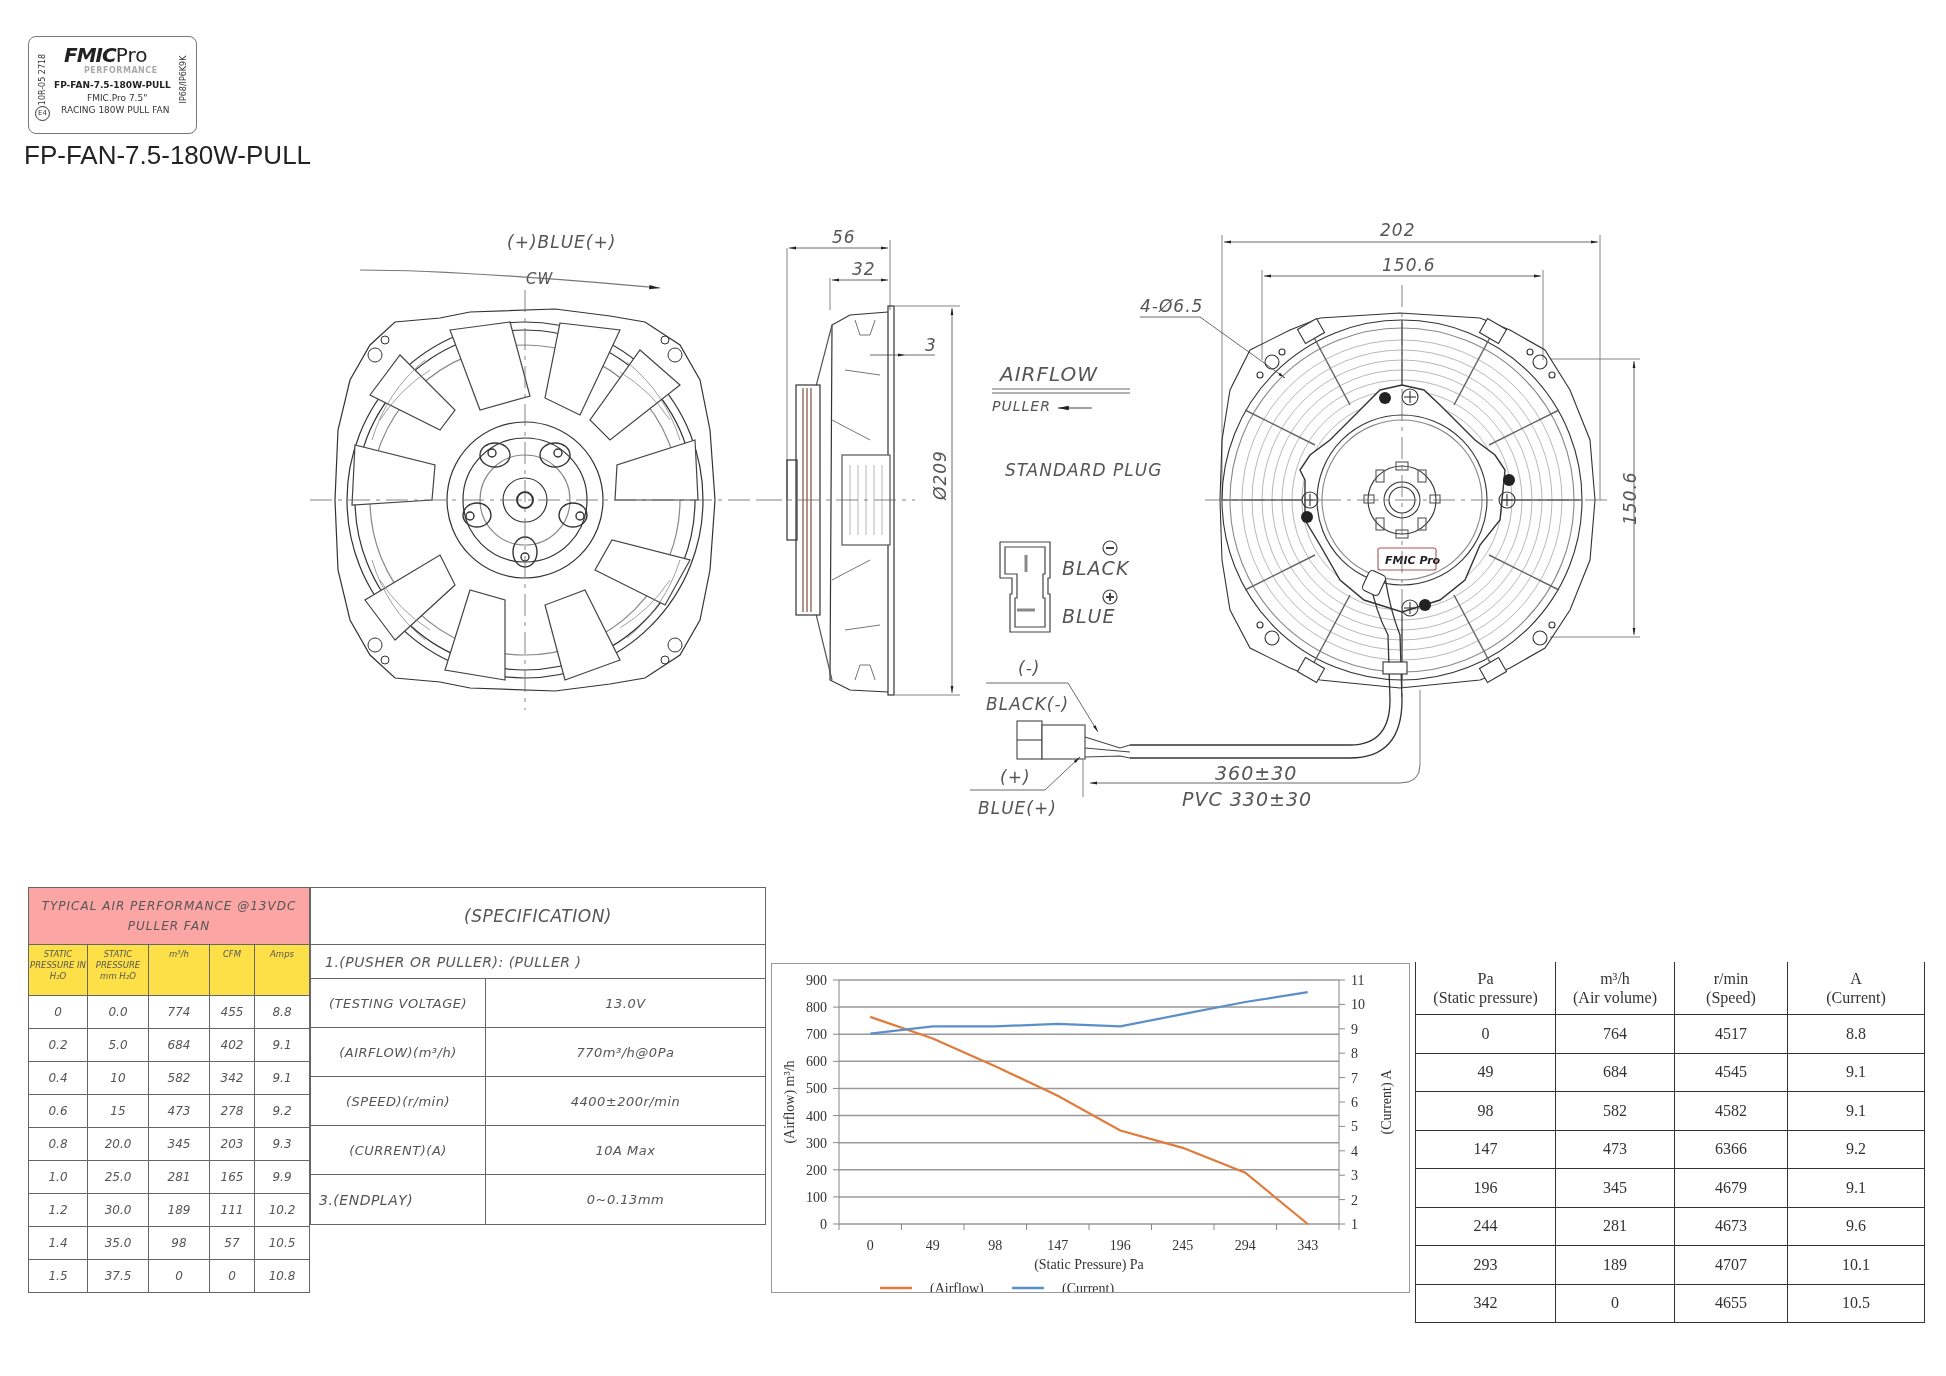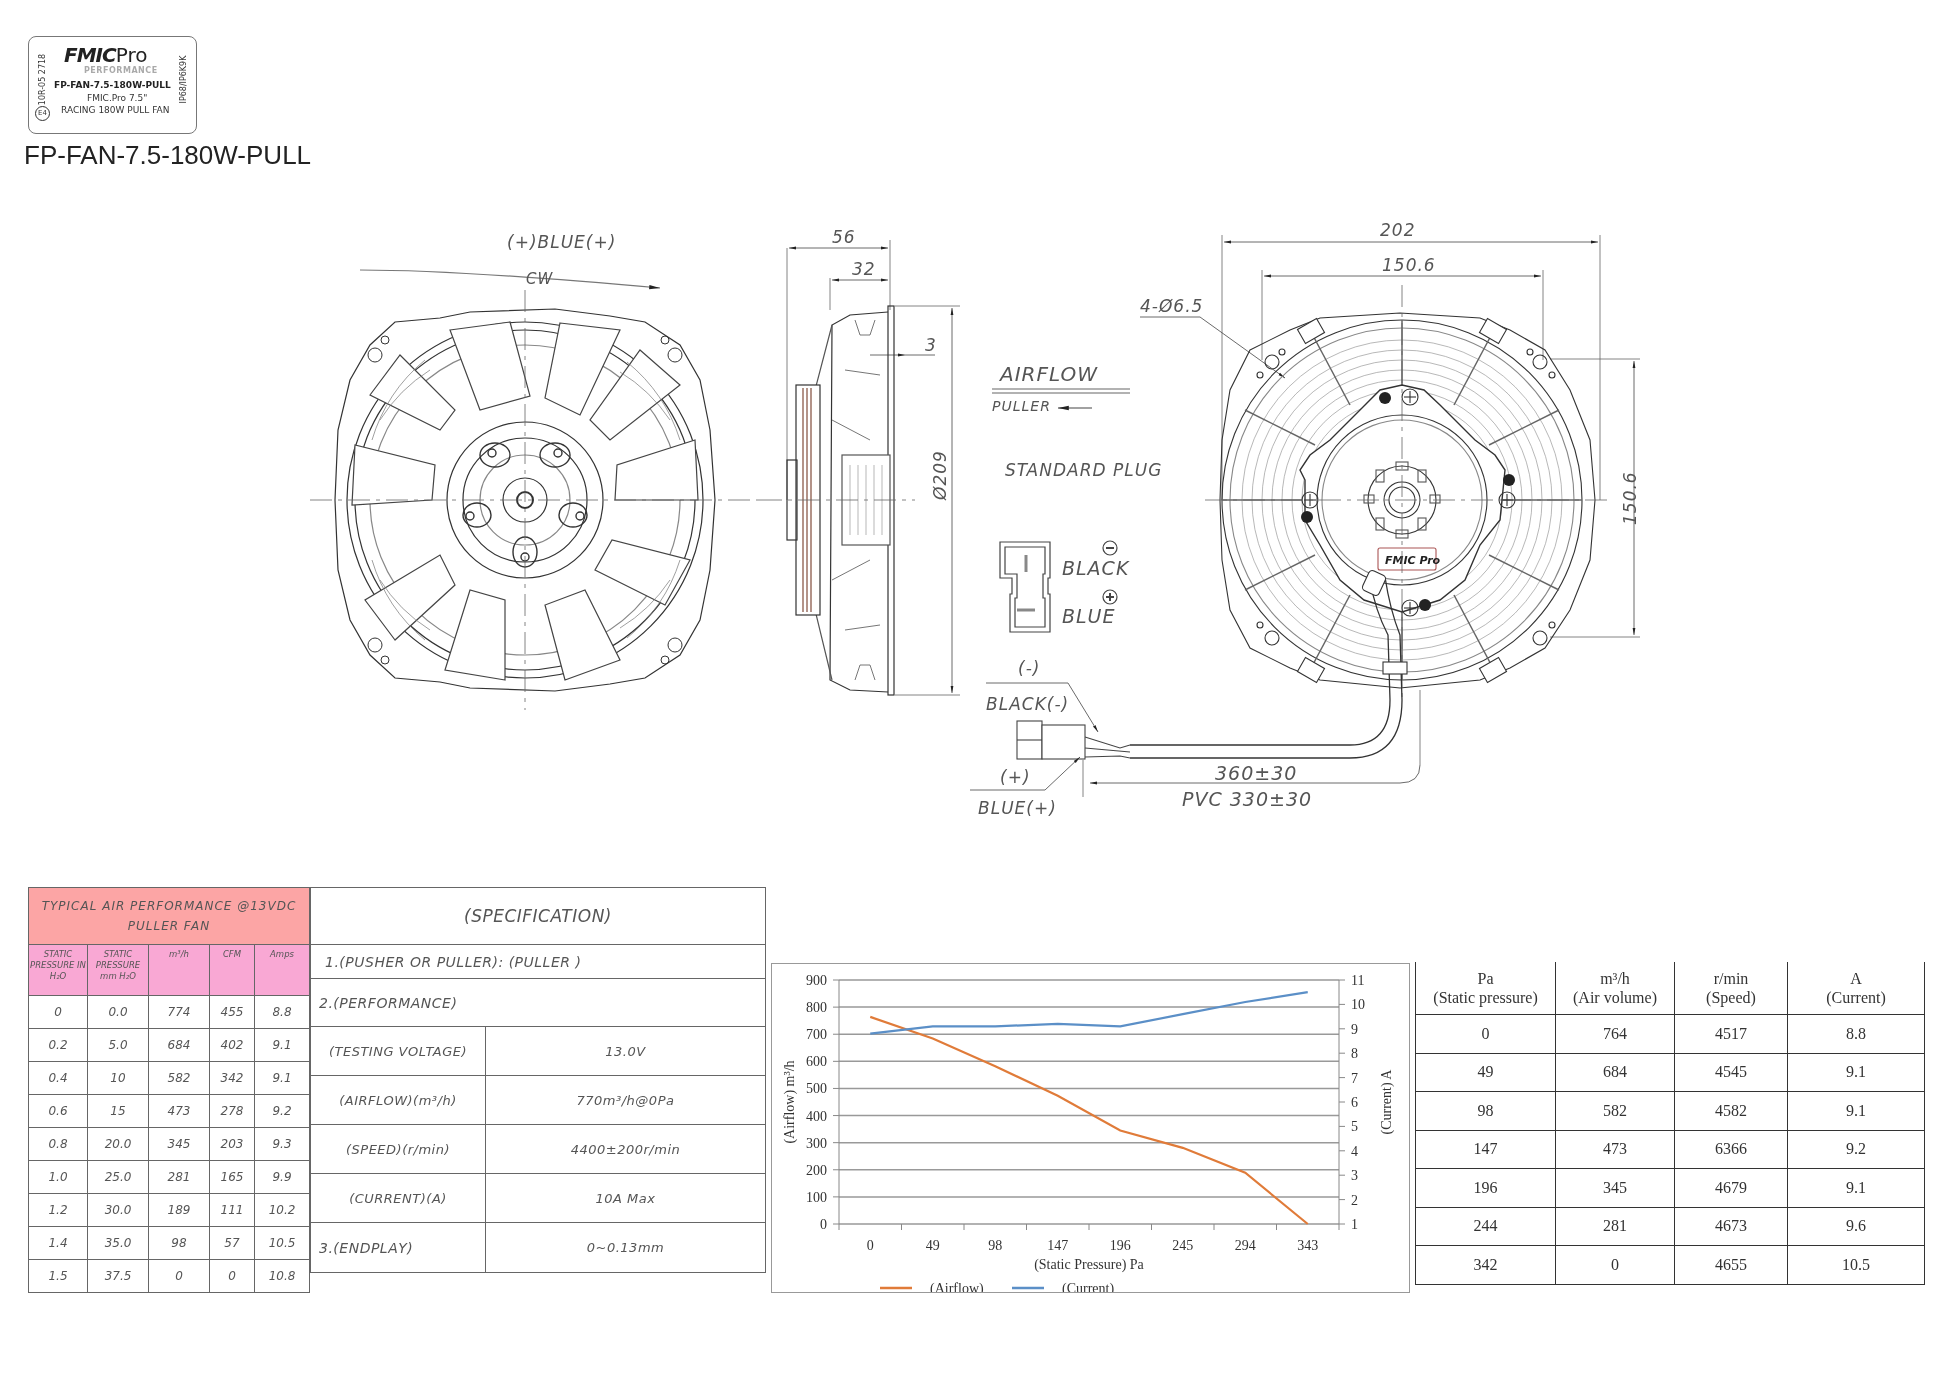--- a/index.html
+++ b/index.html
@@ -18,21 +18,21 @@
   #label-box .l1{position:absolute;left:58px;top:56px;font-size:9px;color:#333;}
   #label-box .l2{position:absolute;left:32px;top:68px;font-size:9px;color:#333;}
   #label-box .e-mark{position:absolute;left:6px;top:69px;width:13px;height:13px;border:1px solid #333;border-radius:50%;font-size:7px;text-align:center;line-height:13px;color:#333;}
   #doc-title{left:24px;top:140px;font-size:26px;color:#222;font-family:"Liberation Sans",sans-serif;}
 
   
   table{border-collapse:collapse;}
   #perf-table{left:28px;top:887px;width:282px;}
   #perf-table td,#perf-table th{border:1.2px solid #666;text-align:center;font-style:italic;font-weight:300;color:#555;font-family:"DejaVu Sans",sans-serif;}
   #perf-table .hd{background:#fca5a5;font-size:12px;height:54px;line-height:20px;letter-spacing:1px;}
-  #perf-table .colh th{background:#f9a8d4;font-size:8.5px;height:45px;vertical-align:top;padding-top:4px;line-height:11px;}
+  #perf-table .colh th{background:#fde047;font-size:8.5px;height:45px;vertical-align:top;padding-top:4px;line-height:11px;}
   #perf-table tbody td{font-size:12px;height:30px;}
 
   
   #spec-table{left:310px;top:887px;width:456px;}
   #spec-table td{border:1.2px solid #666;font-style:italic;font-weight:300;color:#555;font-family:"DejaVu Sans",sans-serif;font-size:13px;letter-spacing:0.5px;}
   #spec-table .c{text-align:center;}
   #spec-table .l{padding-left:14px;}
 
   
   #chart-frame{left:771px;top:963px;width:637px;height:328px;border:1.2px solid #999;background:#fff;}
@@ -426,23 +426,20 @@
     </tbody>
 </table>
 
 <table id="spec-table" class="abs">
   <tbody>
       <tr>
         <td colspan="2" class="c" style="height:54px;font-size:17px;">(SPECIFICATION)</td>
       </tr>
   <tr>
         <td colspan="2" class="l" style="height:31px;font-size:14px;">1.(PUSHER OR PULLER): (PULLER )</td>
-      </tr>
-  <tr>
-        <td colspan="2" class="l" style="height:45px;font-size:14px;padding-left:8px;">2.(PERFORMANCE)</td>
       </tr>
   <tr>
         <td class="c" style="height:46px;width:172px;">(TESTING VOLTAGE)</td>
         <td class="c">13.0V</td>
       </tr>
   <tr>
         <td class="c" style="height:46px;">(AIRFLOW)(m³/h)</td>
         <td class="c">770m³/h@0Pa</td>
       </tr>
   <tr>
@@ -585,19 +582,25 @@
         <td>4679</td>
         <td>9.1</td>
       </tr>
       <tr>
         <td>244</td>
         <td>281</td>
         <td>4673</td>
         <td>9.6</td>
       </tr>
       <tr>
+        <td>293</td>
+        <td>189</td>
+        <td>4707</td>
+        <td>10.1</td>
+      </tr>
+      <tr>
         <td>342</td>
         <td>0</td>
         <td>4655</td>
         <td>10.5</td>
       </tr>
     </tbody>
 </table>
 
 </body></html>

